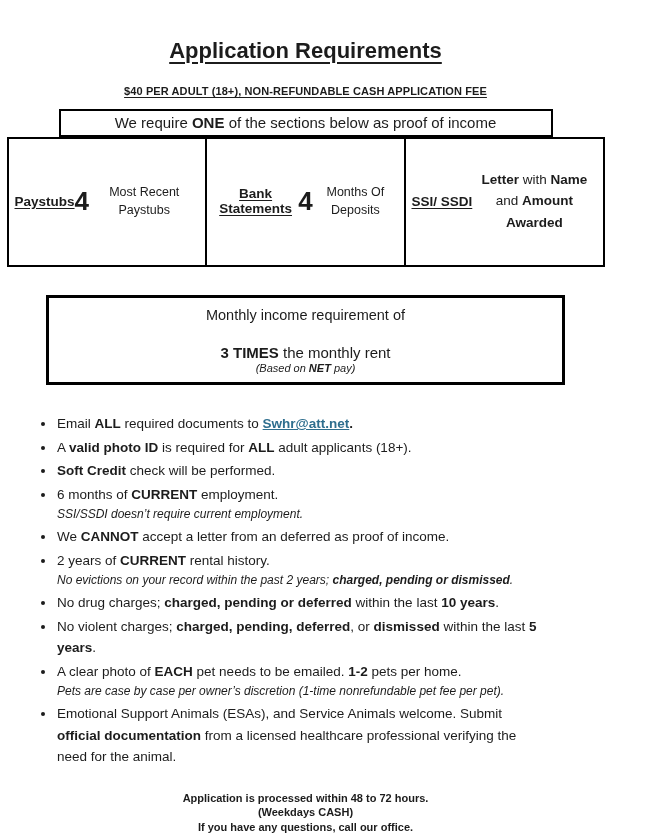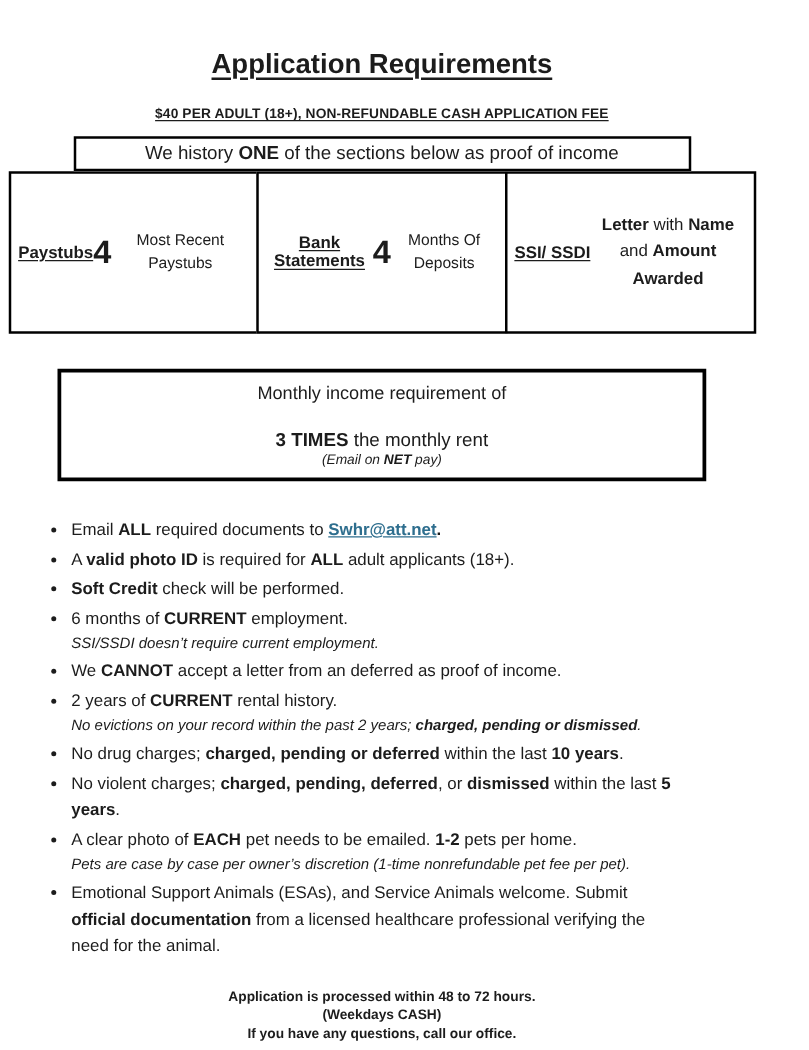--- a/index.html
+++ b/index.html
@@ -40,21 +40,21 @@
 </style>
 </head>
 <body>
 
 <div class="page">
 
   <div class="title"><span>Application Requirements</span></div>
 
   <div class="subtitle">$40 PER ADULT (18+), NON-REFUNDABLE CASH APPLICATION FEE</div>
 
-  <div class="banner"><span>We history </span><span class="b">ONE</span><span> of the sections below as proof of income</span></div>
+  <div class="banner"><span>We require </span><span class="b">ONE</span><span> of the sections below as proof of income</span></div>
 
   <div class="income-table">
     <div class="cell">
       <div class="cell-header">Paystubs</div>
       <div class="cell-big">4</div>
       <div class="cell-desc-small"><span>Most Recent Paystubs</span></div>
     </div>
     <div class="cell">
       <div class="cell-header">Bank Statements</div>
       <div class="cell-big">4</div>
@@ -64,21 +64,21 @@
       <div class="cell-header">SSI/ SSDI</div>
       <div class="cell-mid">
         <div class="cell-desc-mid"><span class="b">Letter</span><span> with </span><span class="b">Name</span><span> and </span><span class="b">Amount Awarded</span></div>
       </div>
     </div>
   </div>
 
   <div class="income-box">
     <div class="income-line1">Monthly income requirement of</div>
     <div class="income-line2"><span class="b">3 TIMES</span><span> the monthly rent</span></div>
-    <div class="income-line3"><span>(Email on </span><span class="b">NET</span><span> pay)</span></div>
+    <div class="income-line3"><span>(Based on </span><span class="b">NET</span><span> pay)</span></div>
   </div>
 
   <ul class="bullets">
     <li>
       <span><span>Email </span><span class="b">ALL</span><span> required documents to </span><a class="link">Swhr@att.net</a><span class="b">.</span></span>
     </li>
     <li>
       <span><span>A </span><span class="b">valid photo ID</span><span> is required for </span><span class="b">ALL</span><span> adult applicants (18+).</span></span>
     </li>
     <li>

